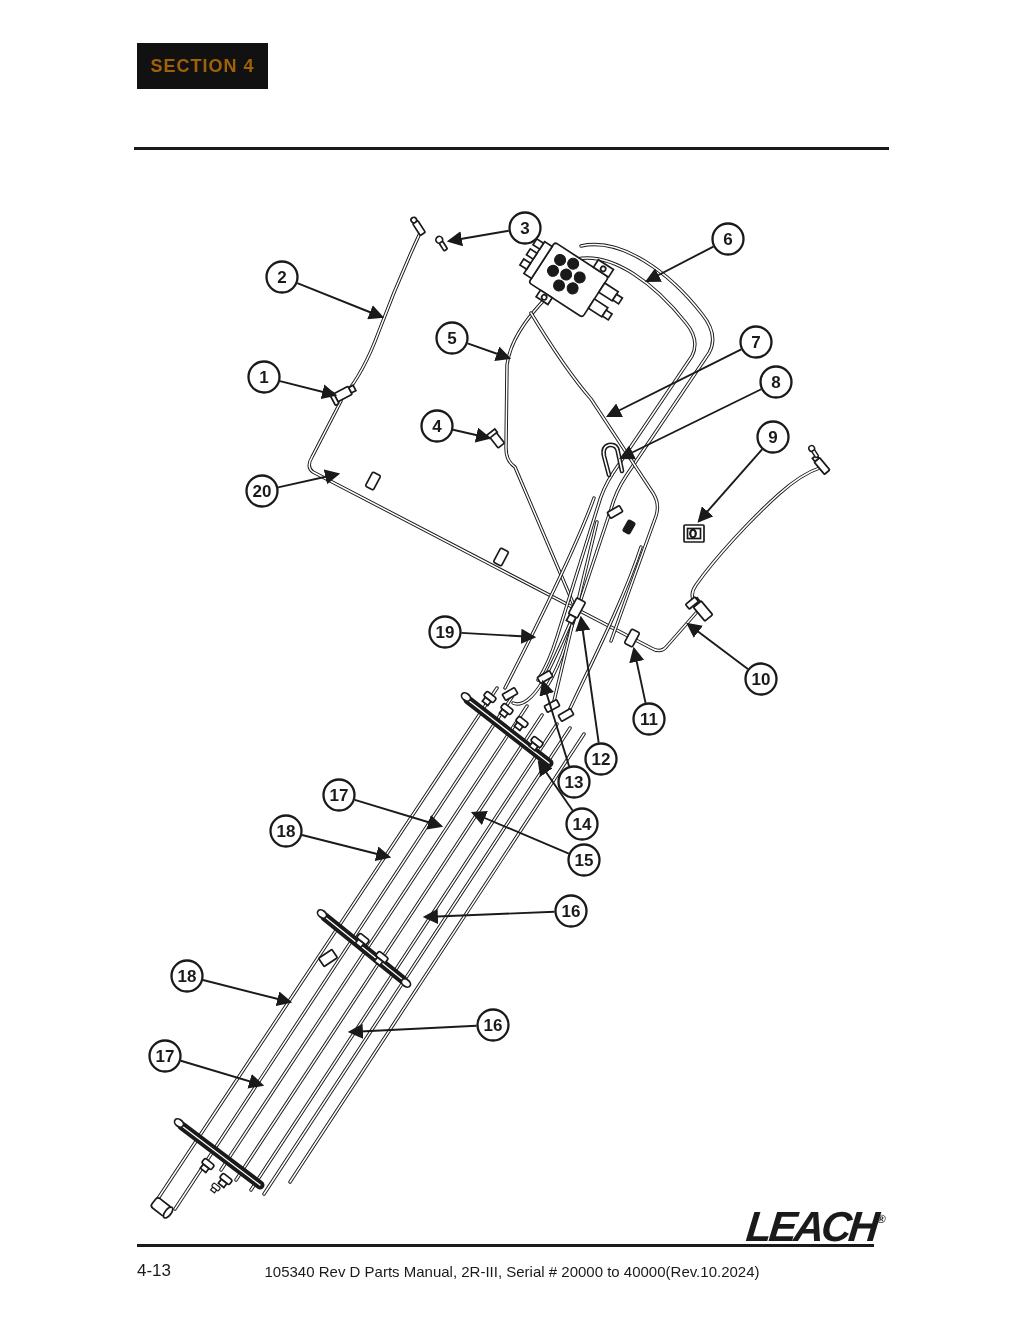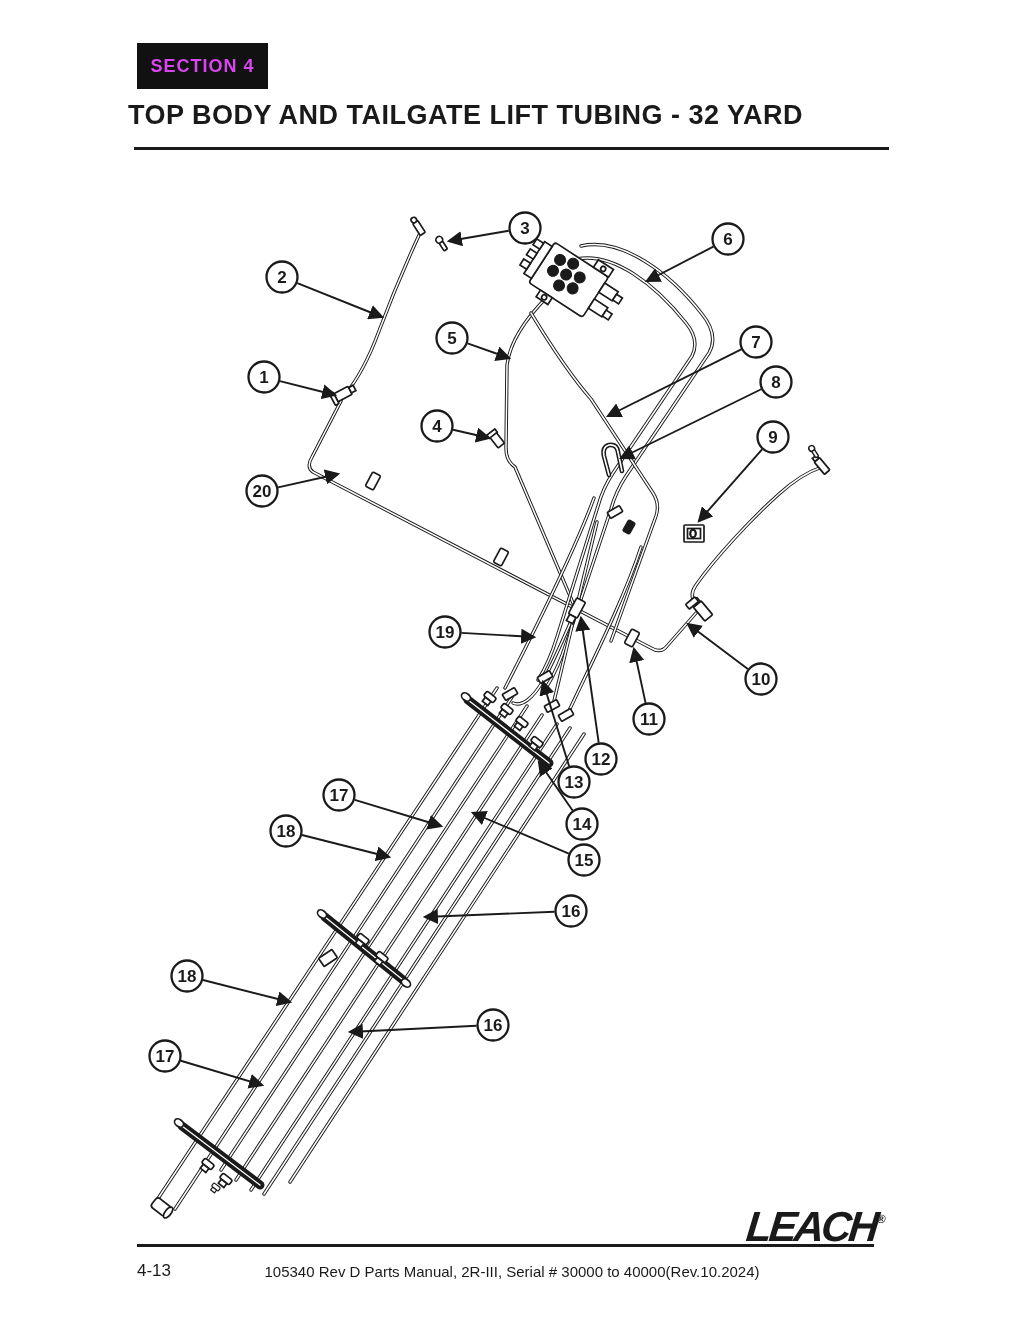--- a/index.html
+++ b/index.html
@@ -1,20 +1,20 @@
 <!DOCTYPE html>
 <html><head>
 <meta charset="utf-8">
 <style>
   html,body{margin:0;padding:0;background:#e8e8e8;}
   #page{position:relative;width:1024px;height:1325px;background:#ffffff;margin:0 auto;
         font-family:"Liberation Sans",sans-serif;color:#1a1a1a;overflow:hidden;}
   
   #section-badge{position:absolute;left:137px;top:43px;width:131px;height:46px;background:#111;
-        color:#d946ef;display:flex;align-items:center;justify-content:center;
+        color:#a16207;display:flex;align-items:center;justify-content:center;
         font-weight:bold;font-size:18px;letter-spacing:1px;}
   #page-title{position:absolute;left:128px;top:100px;width:800px;font-weight:bold;font-size:27px;
         letter-spacing:.5px;white-space:nowrap;}
   #header-rule{position:absolute;left:134px;top:147px;width:755px;height:3px;background:#1a1a1a;}
   
   #footer-rule{position:absolute;left:137px;top:1244px;width:737px;height:3px;background:#1a1a1a;}
   #page-number{position:absolute;left:137px;top:1261px;font-weight:normal;font-size:17px;}
   #manual-info{position:absolute;left:0;right:0;top:1263px;text-align:center;font-size:15px;}
   #brand-logo{position:absolute;left:705px;top:1206px;width:180px;text-align:right;
         font-size:42px;font-weight:bold;font-style:italic;letter-spacing:-3px;
@@ -36,21 +36,20 @@
         fill:#1a1a1a;text-anchor:middle;}
 </style>
 </head>
 <body>
 
 <div id="page">
 
   <div id="section-badge">
     <span>SECTION 4</span>
   </div>
-  <div id="page-title">TOP BODY AND TAILGATE LIFT TUBING - 32 YARD</div>
   <div id="header-rule"></div>
 
   <svg id="art" viewBox="0 0 1024 1325" xmlns="http://www.w3.org/2000/svg">
     <defs>
       <marker id="arrow" viewBox="0 0 10 10" refX="8.5" refY="5" markerWidth="8" markerHeight="8" orient="auto-start-reverse">
         <path d="M0,0 L10,5 L0,10 z" fill="#1a1a1a"></path>
       </marker>
     </defs>
 
     <g id="tubes-group">
@@ -384,15 +383,15 @@
         <g>
           <line x1="278.102085705152" y1="487.398217671216" x2="338" y2="474" class="leader" marker-end="url(#arrow)"></line>
           <circle cx="262" cy="491" r="15.5" class="callout-circle"></circle>
           <text x="262" y="497" class="callout-num">20</text>
         </g>
       </g>
   </svg>
 
   <div id="footer-rule"></div>
   <div id="page-number">4-13</div>
-  <div id="manual-info">105340 Rev D Parts Manual, 2R-III, Serial # 30000 to 40000(Rev.10.2024)</div>
+  <div id="manual-info">105340 Rev D Parts Manual, 2R-III, Serial # 20000 to 40000(Rev.10.2024)</div>
   <div id="brand-logo"><span>LEACH</span><sup>®</sup></div>
 </div>
 
 </body></html>

